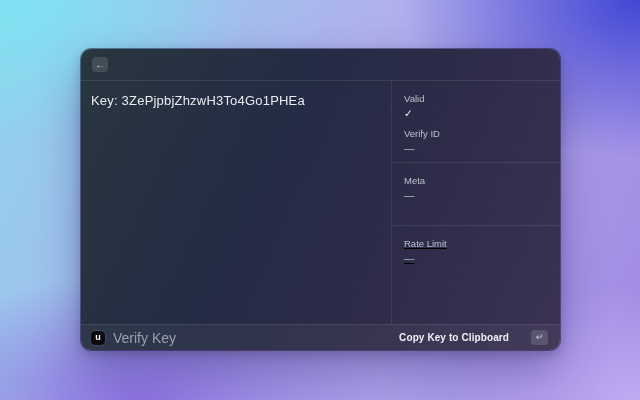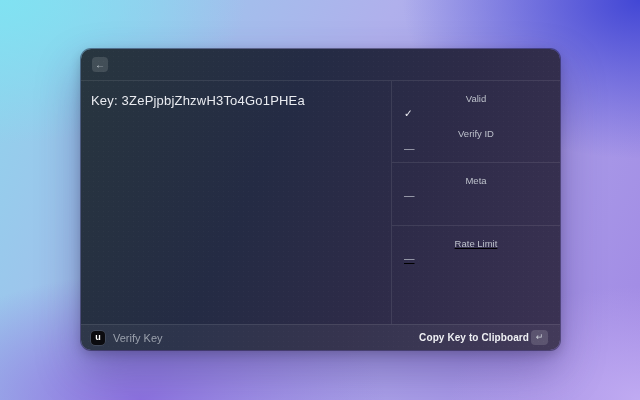--- a/index.html
+++ b/index.html
@@ -45,41 +45,41 @@
   .left-pane { flex: 1; padding: 12px 10px; }
   .key-text { font-size: 13px; color: #e9ebf0; letter-spacing: 0.2px; }
   .v-divider { width: 1px; background: rgba(255,255,255,0.09); }
   .right-pane { width: 168px; display: flex; flex-direction: column; }
   .section { padding: 12px 12px 8px 12px; }
   .section.bordered { border-bottom: 1px solid rgba(255,255,255,0.09); }
   .section.meta-sec { padding-bottom: 24px; }
   .section.grow { flex: 1; text-decoration: underline; }
   .field { margin-bottom: 9px; }
   .field:last-child { margin-bottom: 0; }
-  .field-label { font-size: 9.5px; color: #bdc1cb; margin-bottom: 3px; text-align: center; }
+  .field-label { font-size: 9.5px; color: #bdc1cb; margin-bottom: 3px; }
   .field-value { font-size: 10.5px; color: #edeef3; }
   .field-value.muted { color: #b2b6c1; }
   .field-value.strong { font-size: 11.5px; font-weight: 700; color: #f3f4f7; }
   .win-footer {
     flex: 0 0 25px; display: flex; align-items: center; gap: 8px;
     padding: 0 10px;
     border-top: 1px solid rgba(255,255,255,0.09);
     background: rgba(255,255,255,0.045);
     position: relative;
   }
   .app-badge {
     width: 14px; height: 14px; border-radius: 4px; background: #0b0b0f;
     color: #ffffff; font-size: 9px; font-weight: 700; line-height: 1;
     display: flex; align-items: center; justify-content: center;
     box-shadow: 0 0 0 0.5px rgba(255,255,255,0.18);
   }
-  .footer-title { font-size: 11px; color: #9aa0ac; }
+  .footer-title { font-size: 14px; color: #9aa0ac; }
   .footer-spacer { flex: 1; }
   .primary-action {
-    display: flex; align-items: center; gap: 2px; cursor: pointer;
+    display: flex; align-items: center; gap: 22px; cursor: pointer;
     padding: 2px 2px; border-radius: 5px;
   }
   .primary-action-label { font-size: 10px; font-weight: 700; color: #eff0f4; letter-spacing: 0.1px; }
   .enter-keycap {
     width: 17px; height: 15px; border-radius: 4px;
     background: rgba(255,255,255,0.14);
     color: #c9cdd6; font-size: 9px; line-height: 1;
     display: flex; align-items: center; justify-content: center;
   }
 </style>

